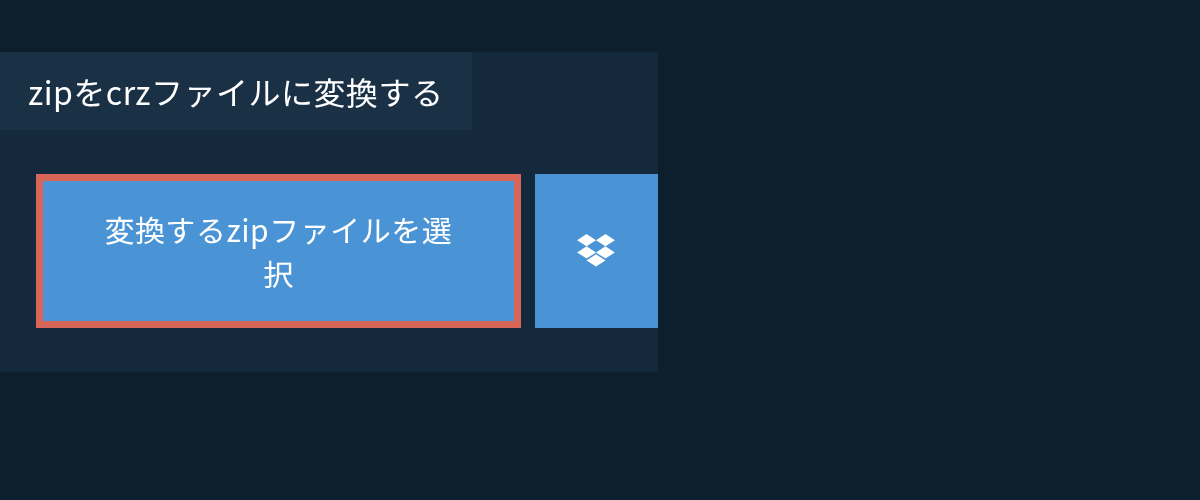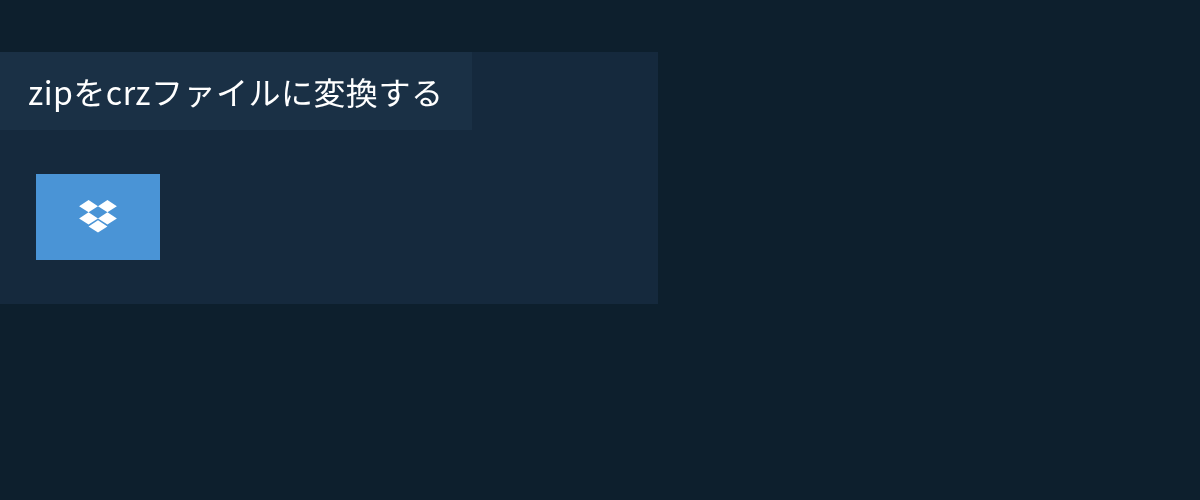--- a/index.html
+++ b/index.html
@@ -67,19 +67,20 @@
     }
   </style>
 </head>
 <body>
 
 <div class="panel">
   <div class="title-bar">
     <span class="title-text">zipをcrzファイルに変換する</span>
   </div>
   <div class="button-row">
+    <button class="select-button">変換するzipファイルを選択</button>
     <button class="dropbox-button">
       <svg class="dropbox-icon" viewBox="0 0 40 36">
         <path d="M10 0 L20 6.5 L10 13 L0 6.5 Z M30 0 L40 6.5 L30 13 L20 6.5 Z M0 19.5 L10 13 L20 19.5 L10 26 Z M40 19.5 L30 13 L20 19.5 L30 26 Z M10 28 L20 21.5 L30 28 L20 34.5 Z"></path>
       </svg>
     </button>
   </div>
 </div>
 
 </body></html>

